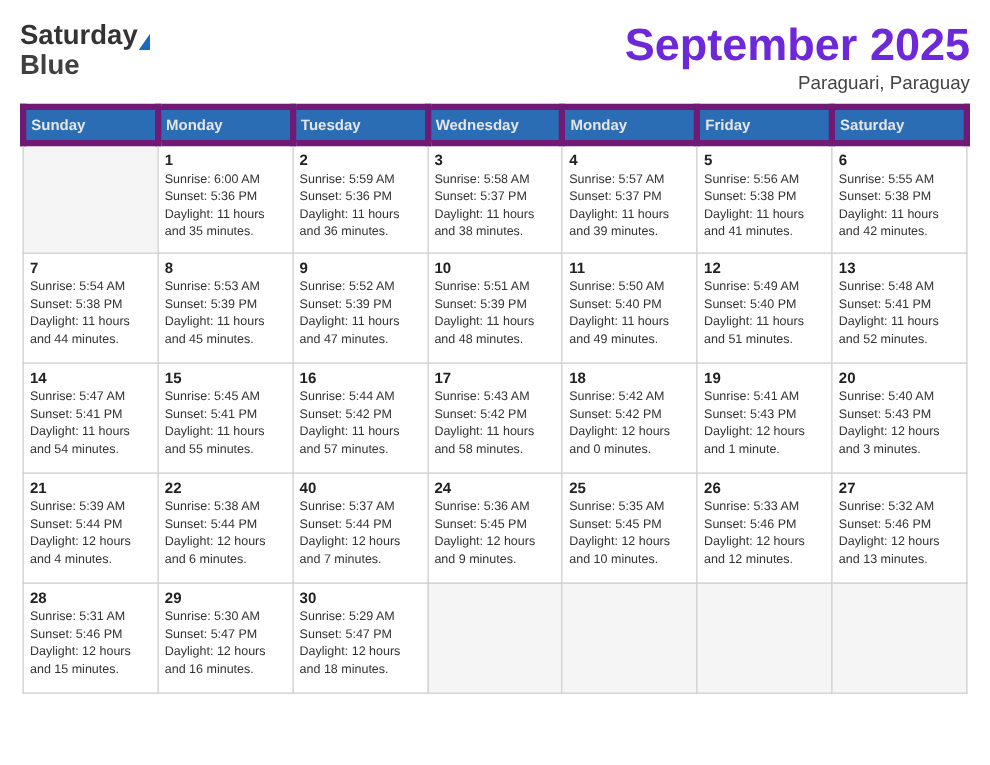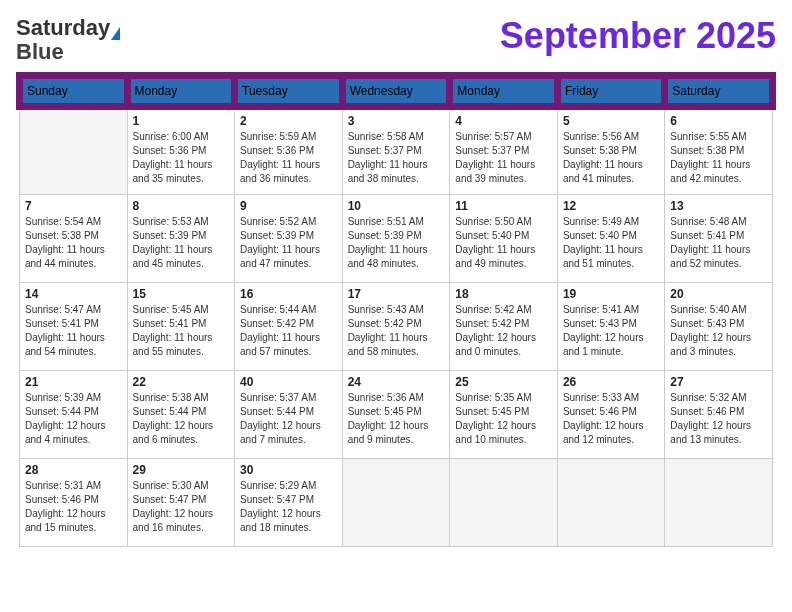--- a/index.html
+++ b/index.html
@@ -40,26 +40,26 @@
       color: #444;
       margin-top: 2px;
     }
     .calendar {
       width: 100%;
       border-collapse: collapse;
       font-size: 11px;
     }
     .calendar th {
       background: #2a6db5;
-      color: #000000;
+      color: #e5e5e5;
       padding: 5px 4px;
       text-align: left;
       font-size: 12px;
-      font-weight: normal;
-      border: 7px solid #701a75;
+      font-weight: bold;
+      border: 5px solid #701a75;
     }
     .calendar td {
       border: 1px solid #ccc;
       vertical-align: top;
       padding: 4px 5px;
       width: 108px;
       min-height: 80px;
       background: #fff;
     }
     .calendar td.empty {
@@ -87,20 +87,21 @@
   <div class="logo">
     <div class="logo-text">
       <span class="logo-general">Saturday</span><span style="display:inline-block;width:0;height:0;border-left:9px solid transparent;border-bottom:13px solid #1a6abf;margin-left:1px;vertical-align:text-bottom;"></span>
     </div>
     <div class="logo-text">
       <span class="logo-blue">Blue</span>
     </div>
   </div>
   <div class="title-block">
     <div class="month-title">September 2025</div>
+    <div class="location">Paraguari, Paraguay</div>
   </div>
 </div>
 
 <table class="calendar">
   <thead>
     <tr>
     <th>Sunday</th>
         <th>Monday</th>
         <th>Tuesday</th>
         <th>Wednesday</th>

